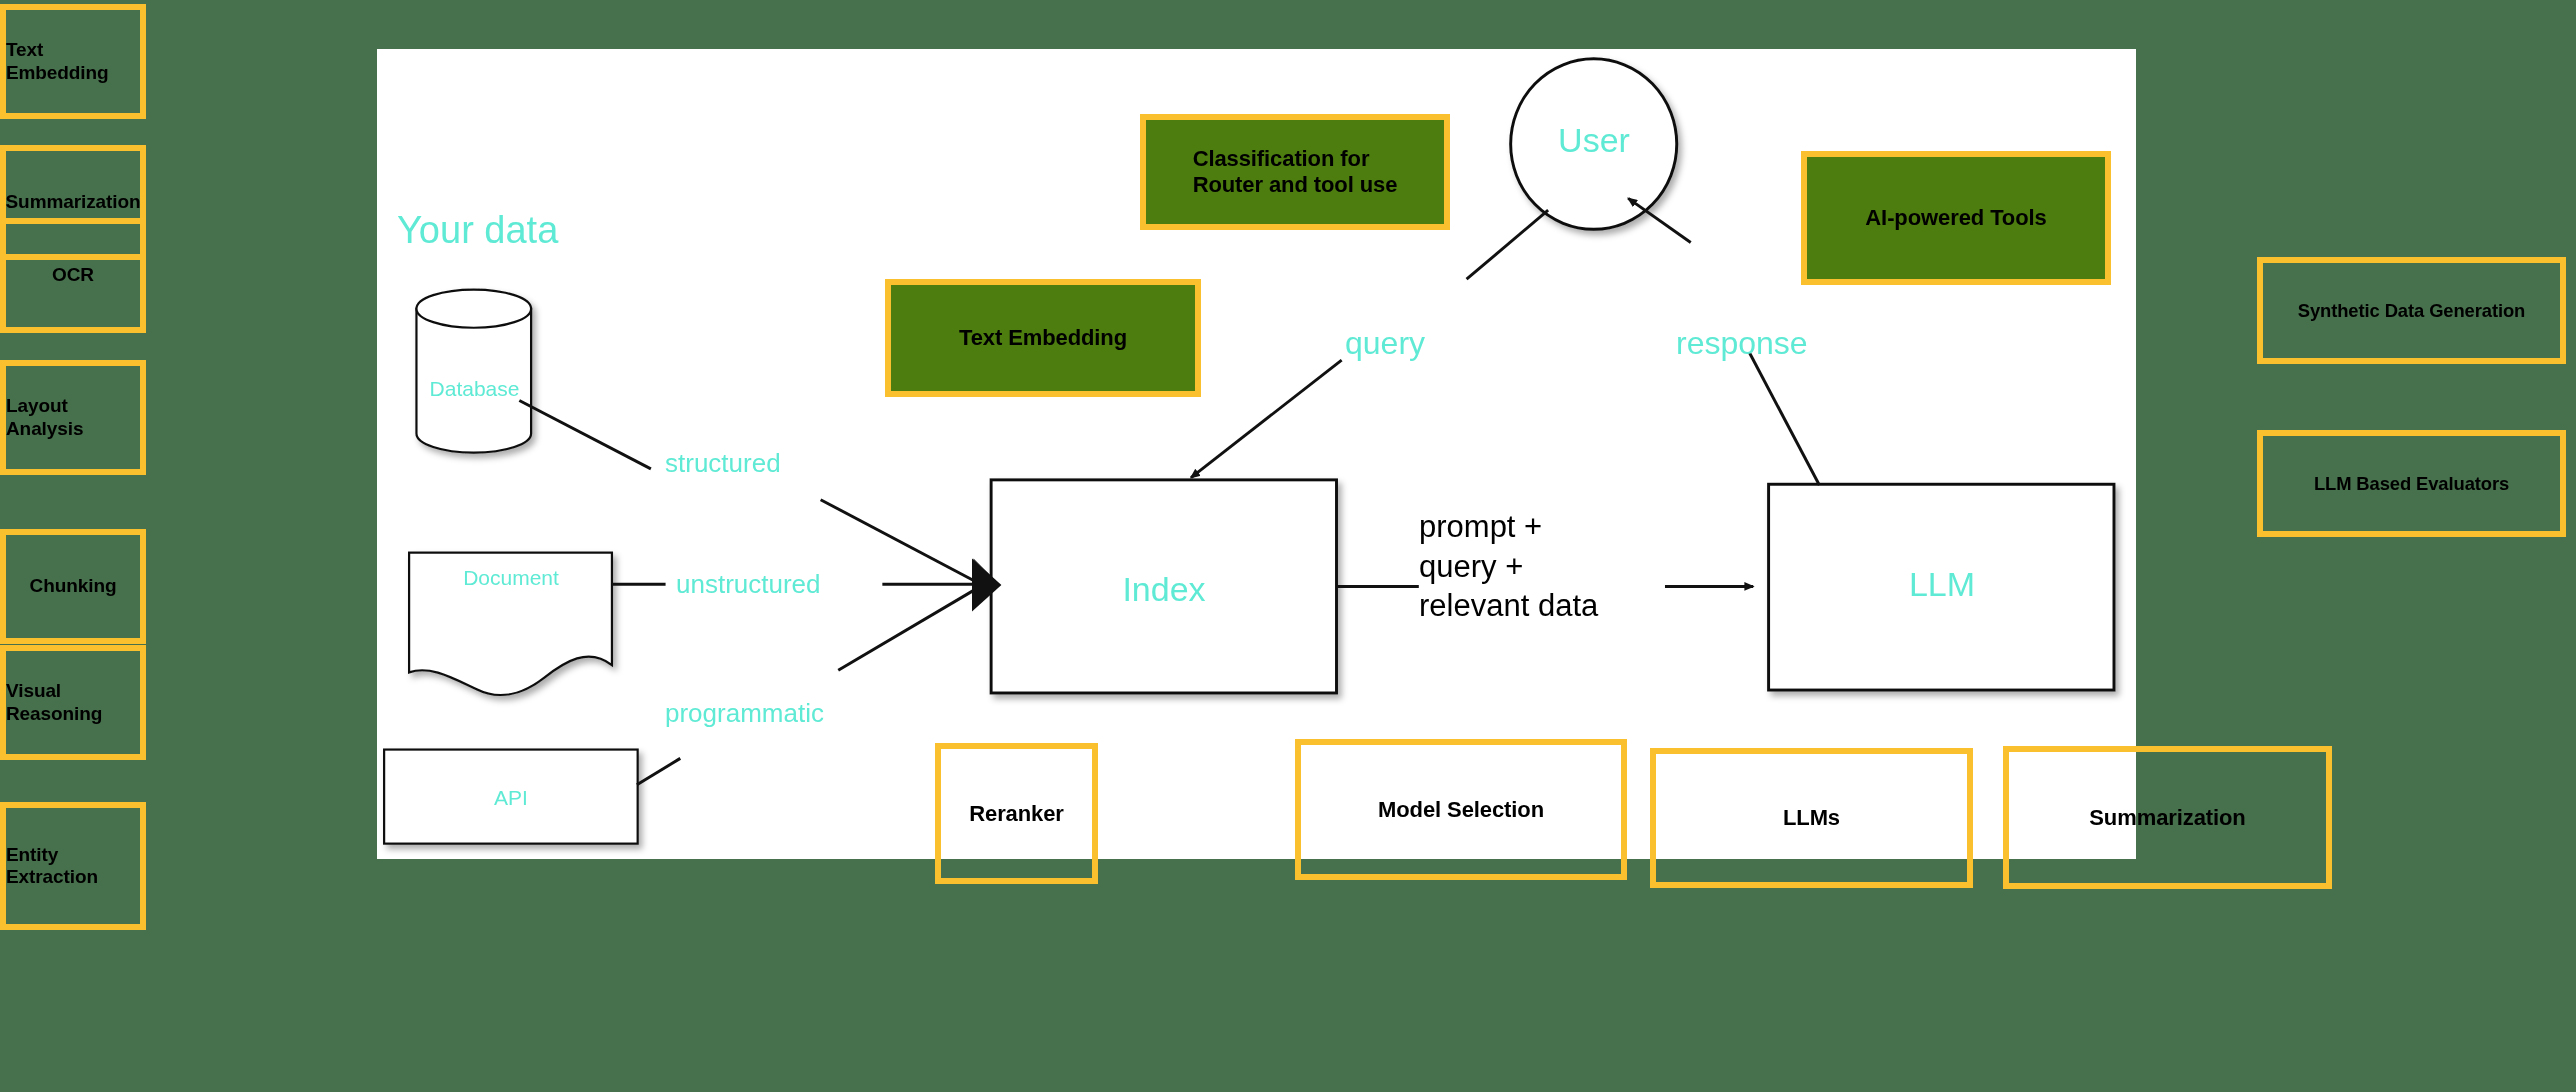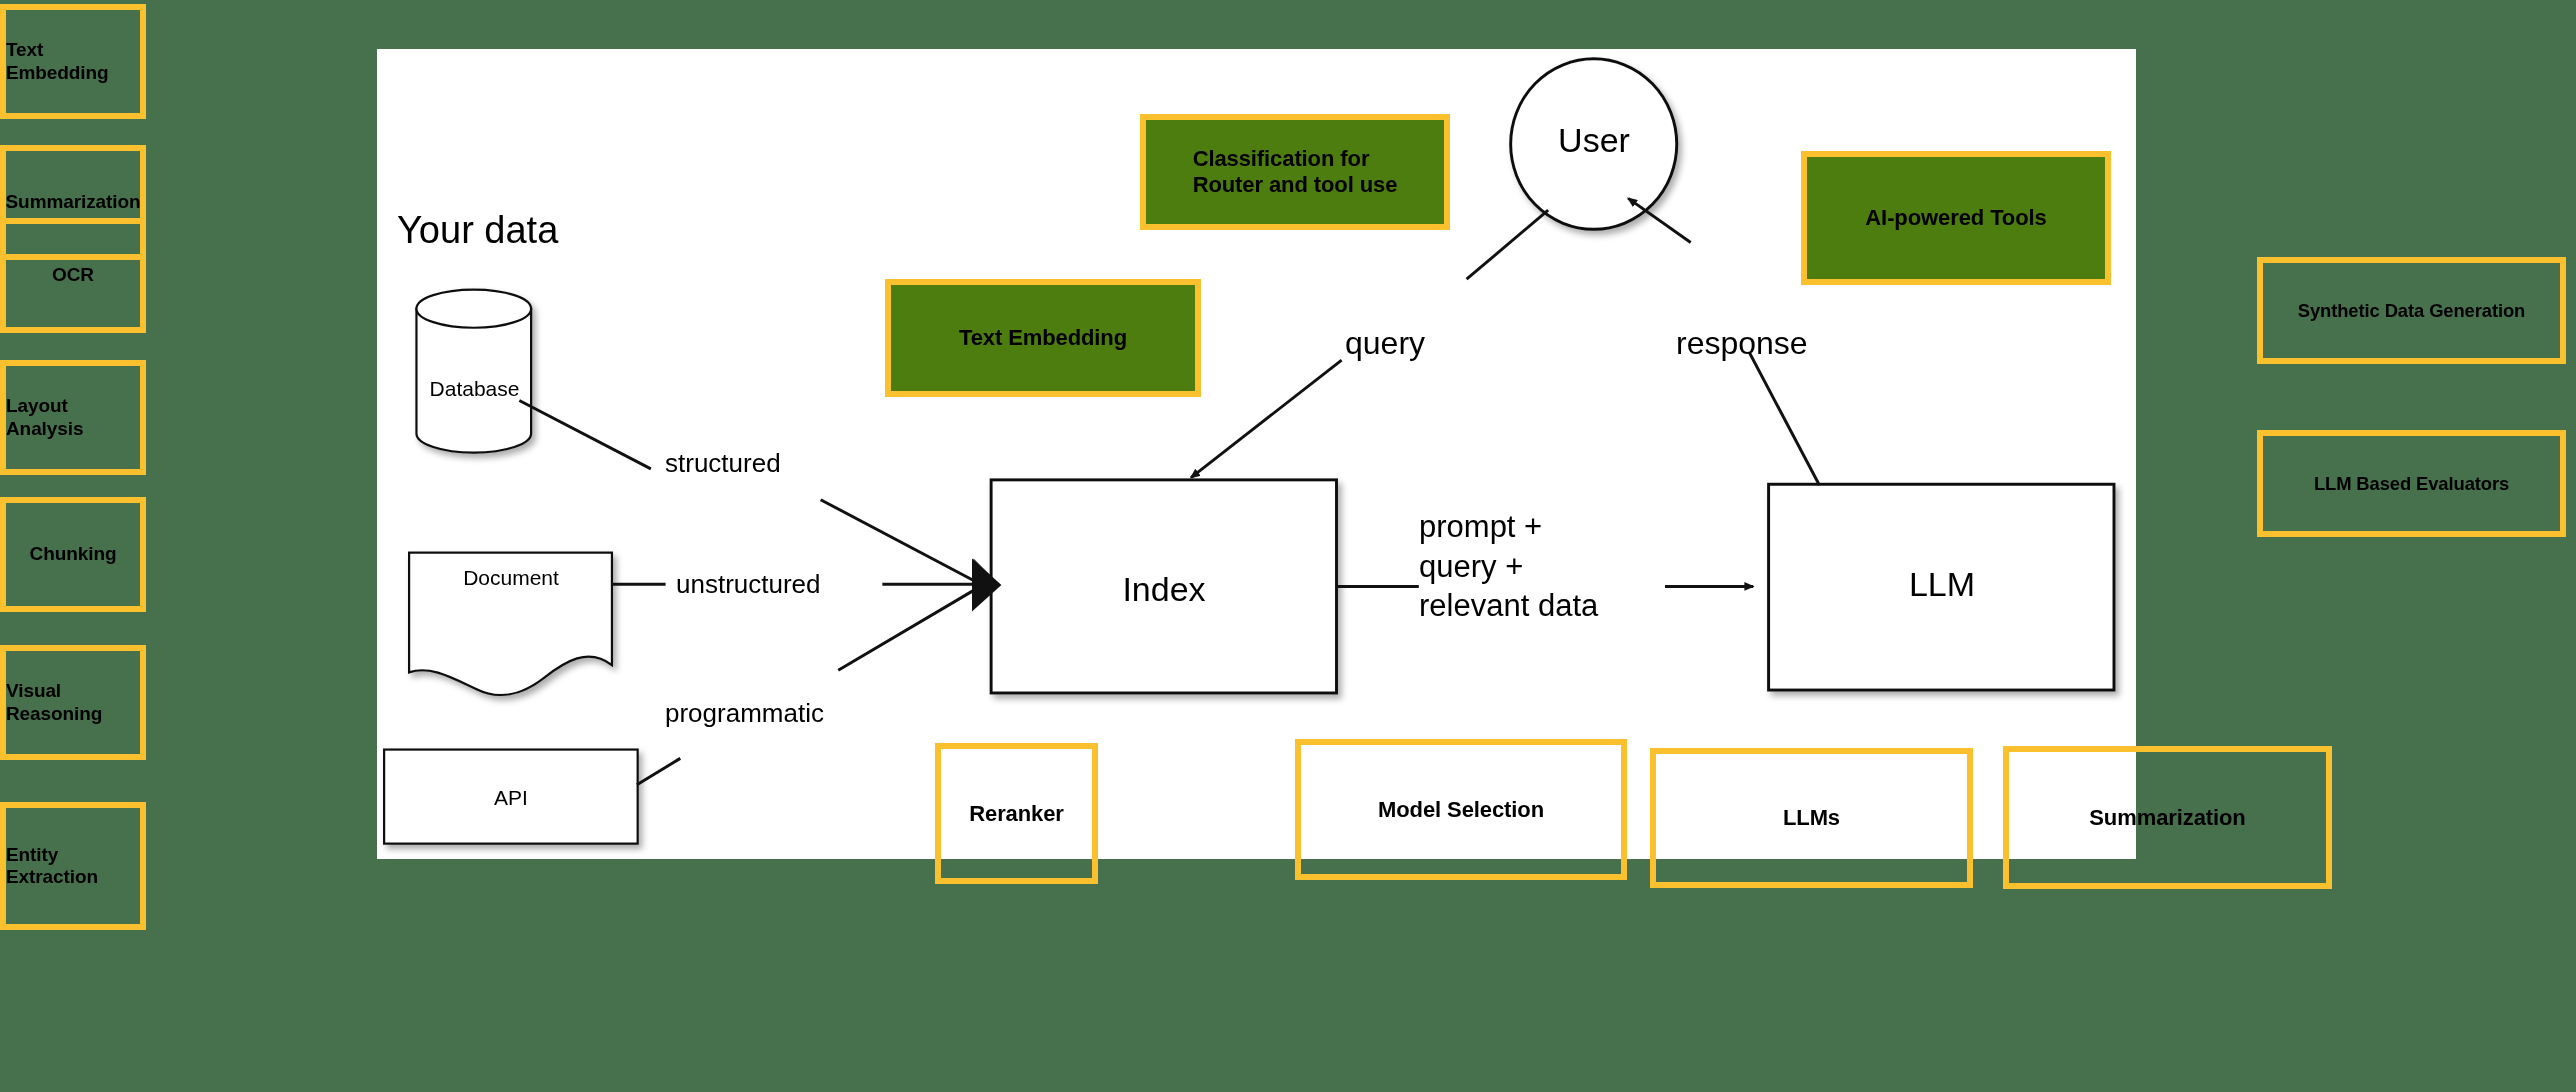--- a/index.html
+++ b/index.html
@@ -37,21 +37,21 @@
 
   
   .rail{position:absolute;left:0;top:0;width:147px;height:1092px;}
   .rail .ybox{left:0;width:146px;font-size:19px;}
 
   
   .rrail .ybox{font-size:18.4px;}
 
   .label{
     position:absolute;
-    color:#000000;
+    color:#5eead4;
     font-weight:400;
     white-space:pre;
     line-height:1.25;
   }
 
   .svg-layer{position:absolute;left:0;top:0;width:2576px;height:1092px;pointer-events:none;}
 </style>
 </head>
 <body>
 
@@ -158,21 +158,21 @@
     </div>
     <div class="ybox transparent" style="top:76px;height:115px;margin-top:69px;">
       <span>Summarization</span>
     </div>
     <div class="ybox transparent" style="top:218px;height:115px;">
       <span>OCR</span>
     </div>
     <div class="ybox transparent" style="top:360px;height:115px;">
       <span>Layout Analysis</span>
     </div>
-    <div class="ybox transparent" style="top:497px;height:115px;">
+    <div class="ybox transparent" style="top:529px;height:115px;">
       <span>Chunking</span>
     </div>
     <div class="ybox transparent" style="top:645px;height:115px;">
       <span>Visual Reasoning</span>
     </div>
     <div class="ybox transparent" style="top:802px;height:128px;">
       <span>Entity Extraction</span>
     </div>
   </div>
 

